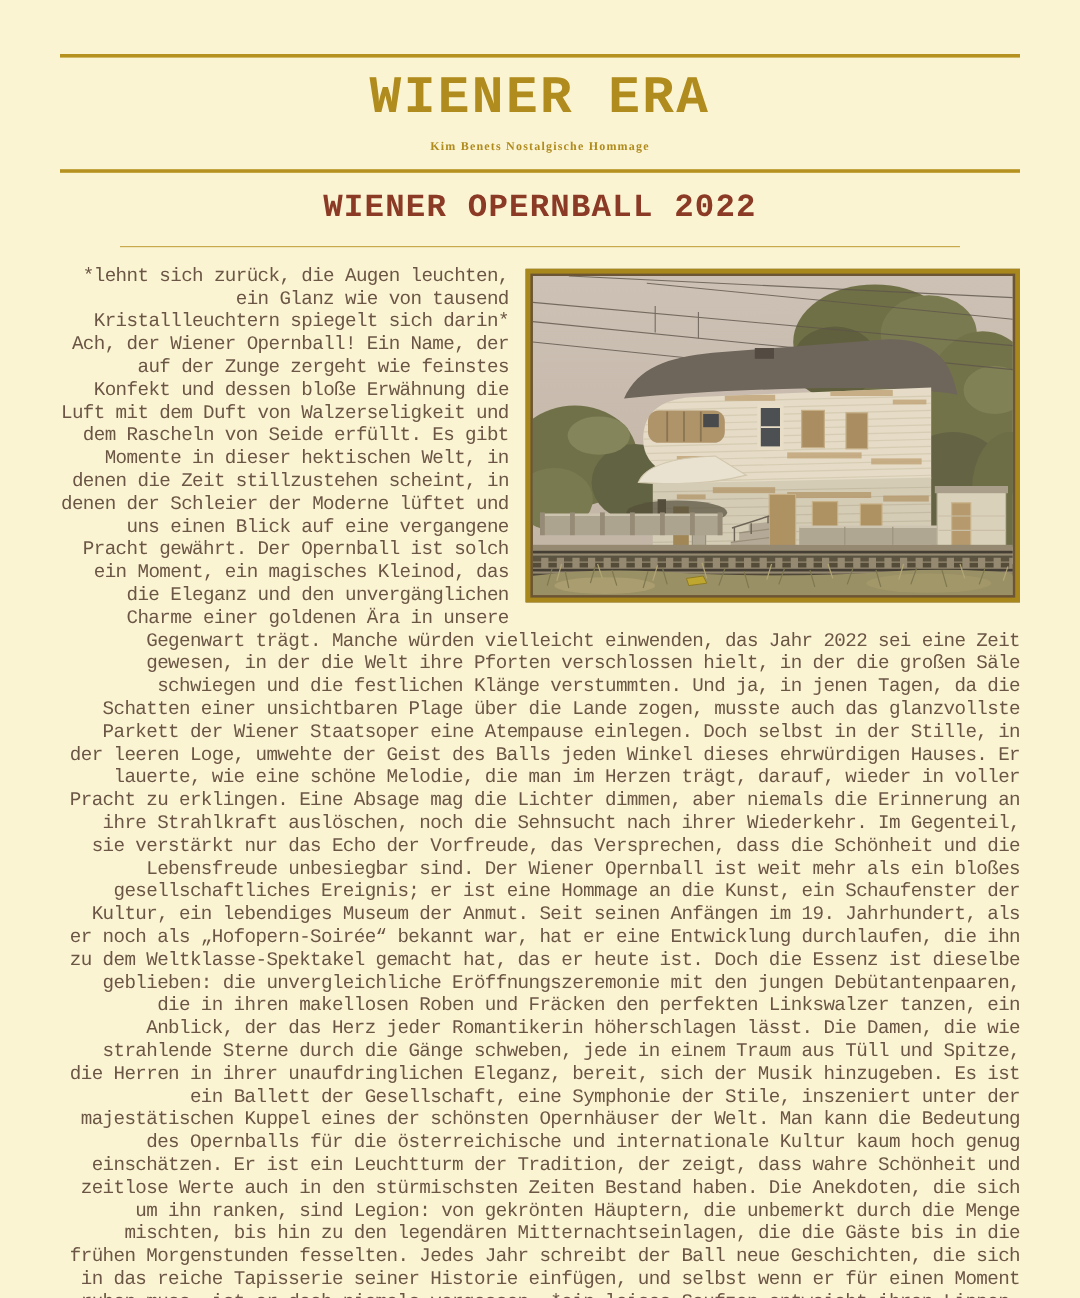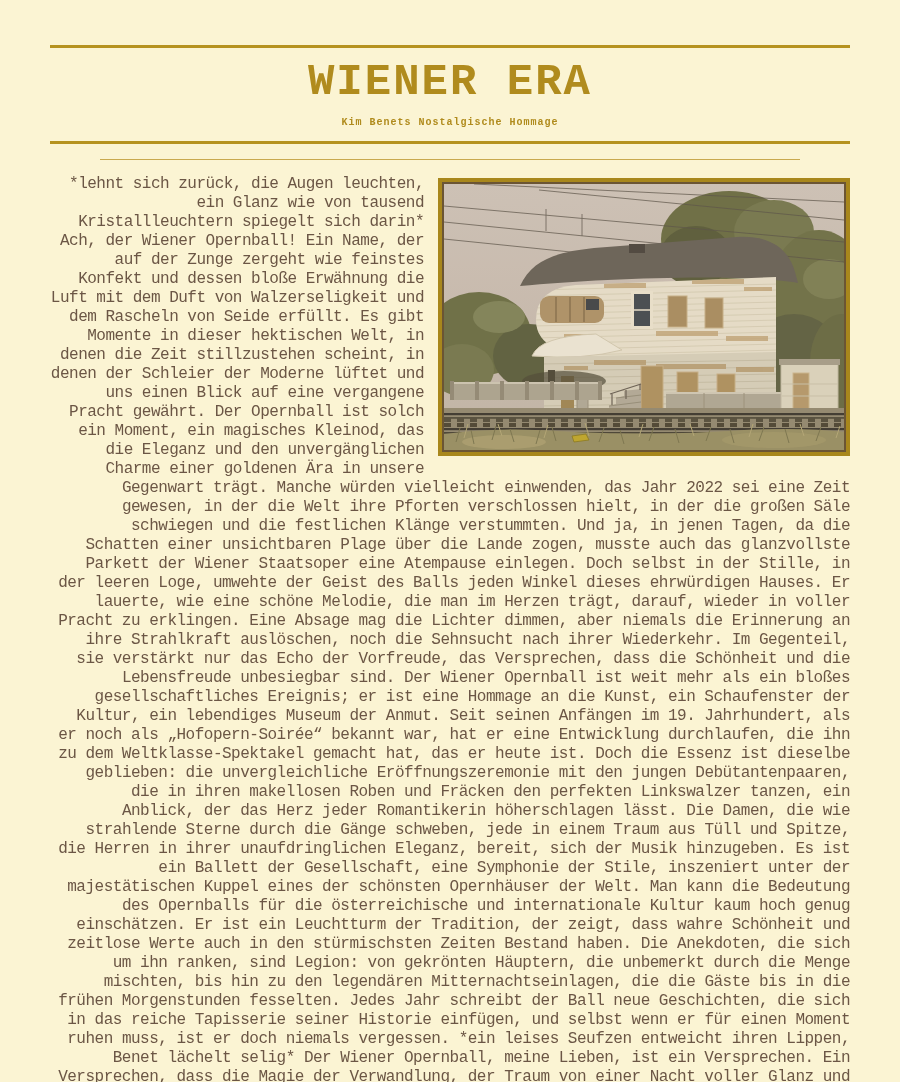--- a/index.html
+++ b/index.html
@@ -21,20 +21,21 @@
     letter-spacing:2px;
     color:#b08b1d;
     line-height:52px;
   }
   .masthead-subtitle{
     margin-top:9px;
     text-align:center;
     font-size:10px;font-weight:bold;
     letter-spacing:1px;
     color:#b08b1d;
+    font-family:Liberation Serif, serif;
   }
   .article-title{
     margin:14px 0 0 0;
     text-align:center;
     font-size:27px;font-weight:bold;
     letter-spacing:1px;
     color:#8b3a26;
     line-height:32px;
   }
   .title-underline{
@@ -71,20 +72,21 @@
 
 <div class="page">
 
   <hr class="rule rule-top">
 
   <div class="masthead-title">WIENER ERA</div>
   <div class="masthead-subtitle">Kim Benets Nostalgische Hommage</div>
 
   <hr class="rule rule-mid">
 
+  <div class="article-title">WIENER OPERNBALL 2022</div>
   <hr class="title-underline">
 
   <div class="article-body">
     <span class="photo-frame">
       <svg width="400" height="266" viewBox="0 0 400 266">
         <defs>
           <linearGradient id="sky" x1="0" y1="0" x2="0" y2="1">
             <stop offset="0" stop-color="#d0c5ba"></stop>
             <stop offset="1" stop-color="#c4b8ab"></stop>
           </linearGradient>

